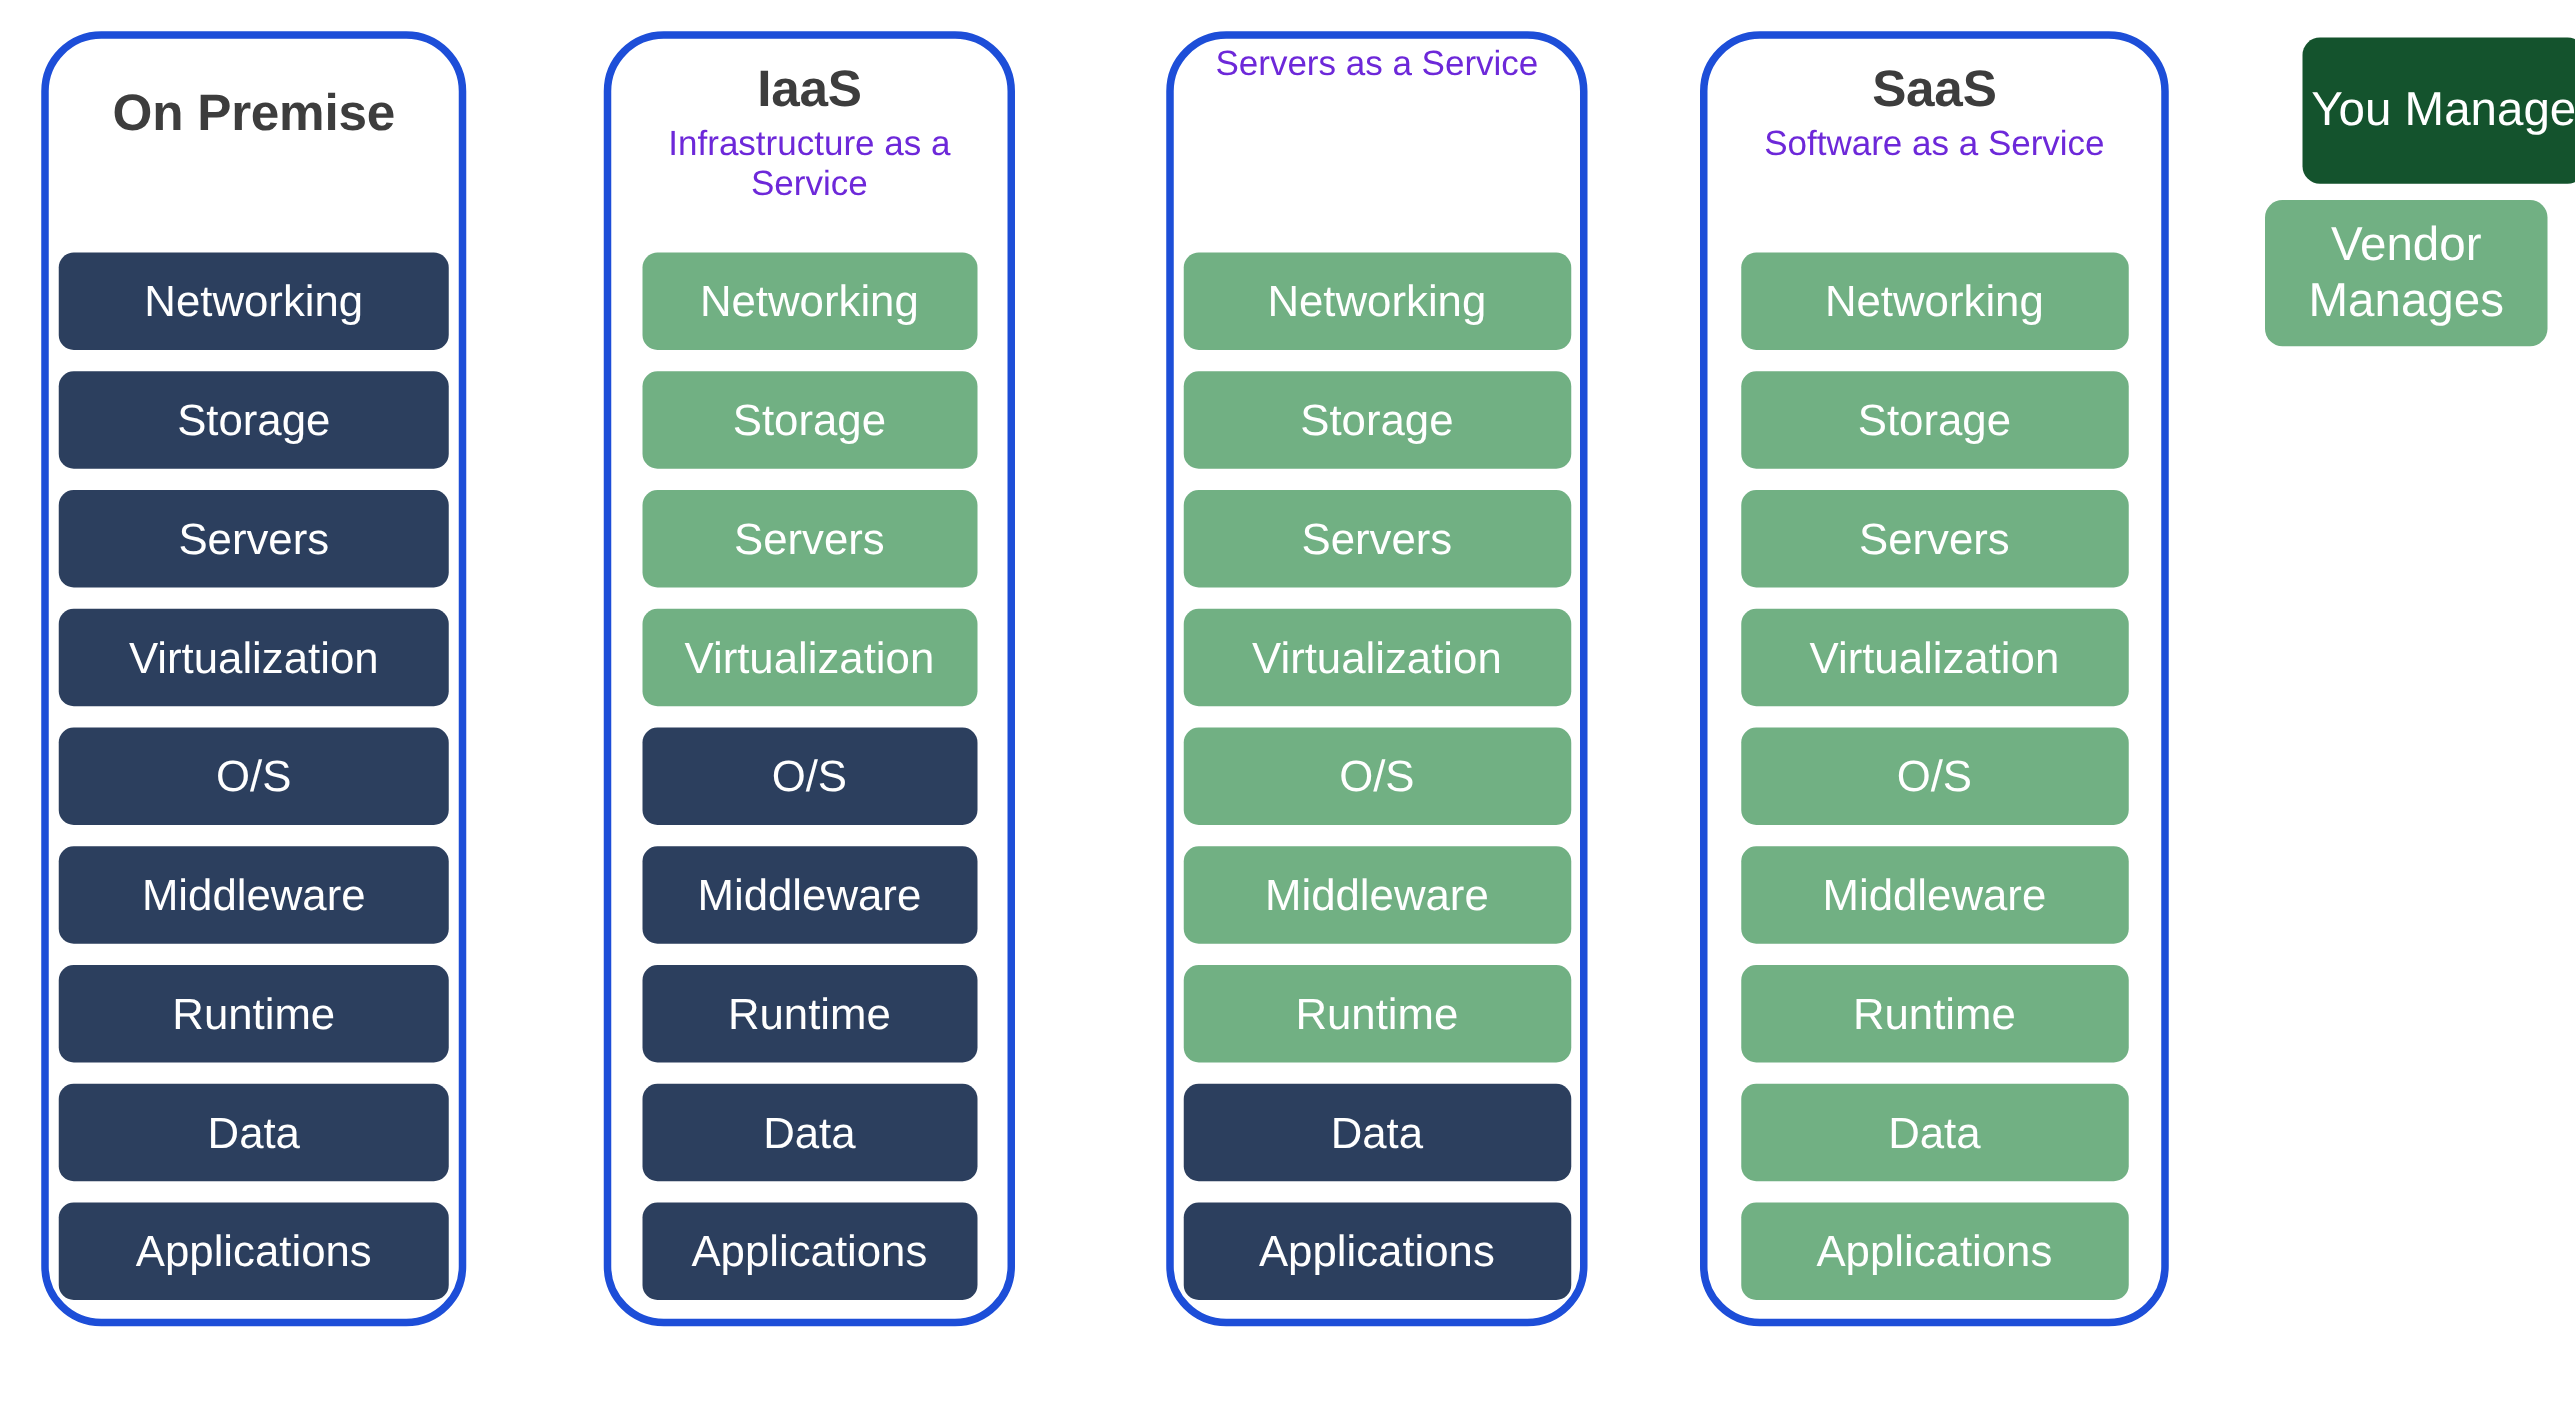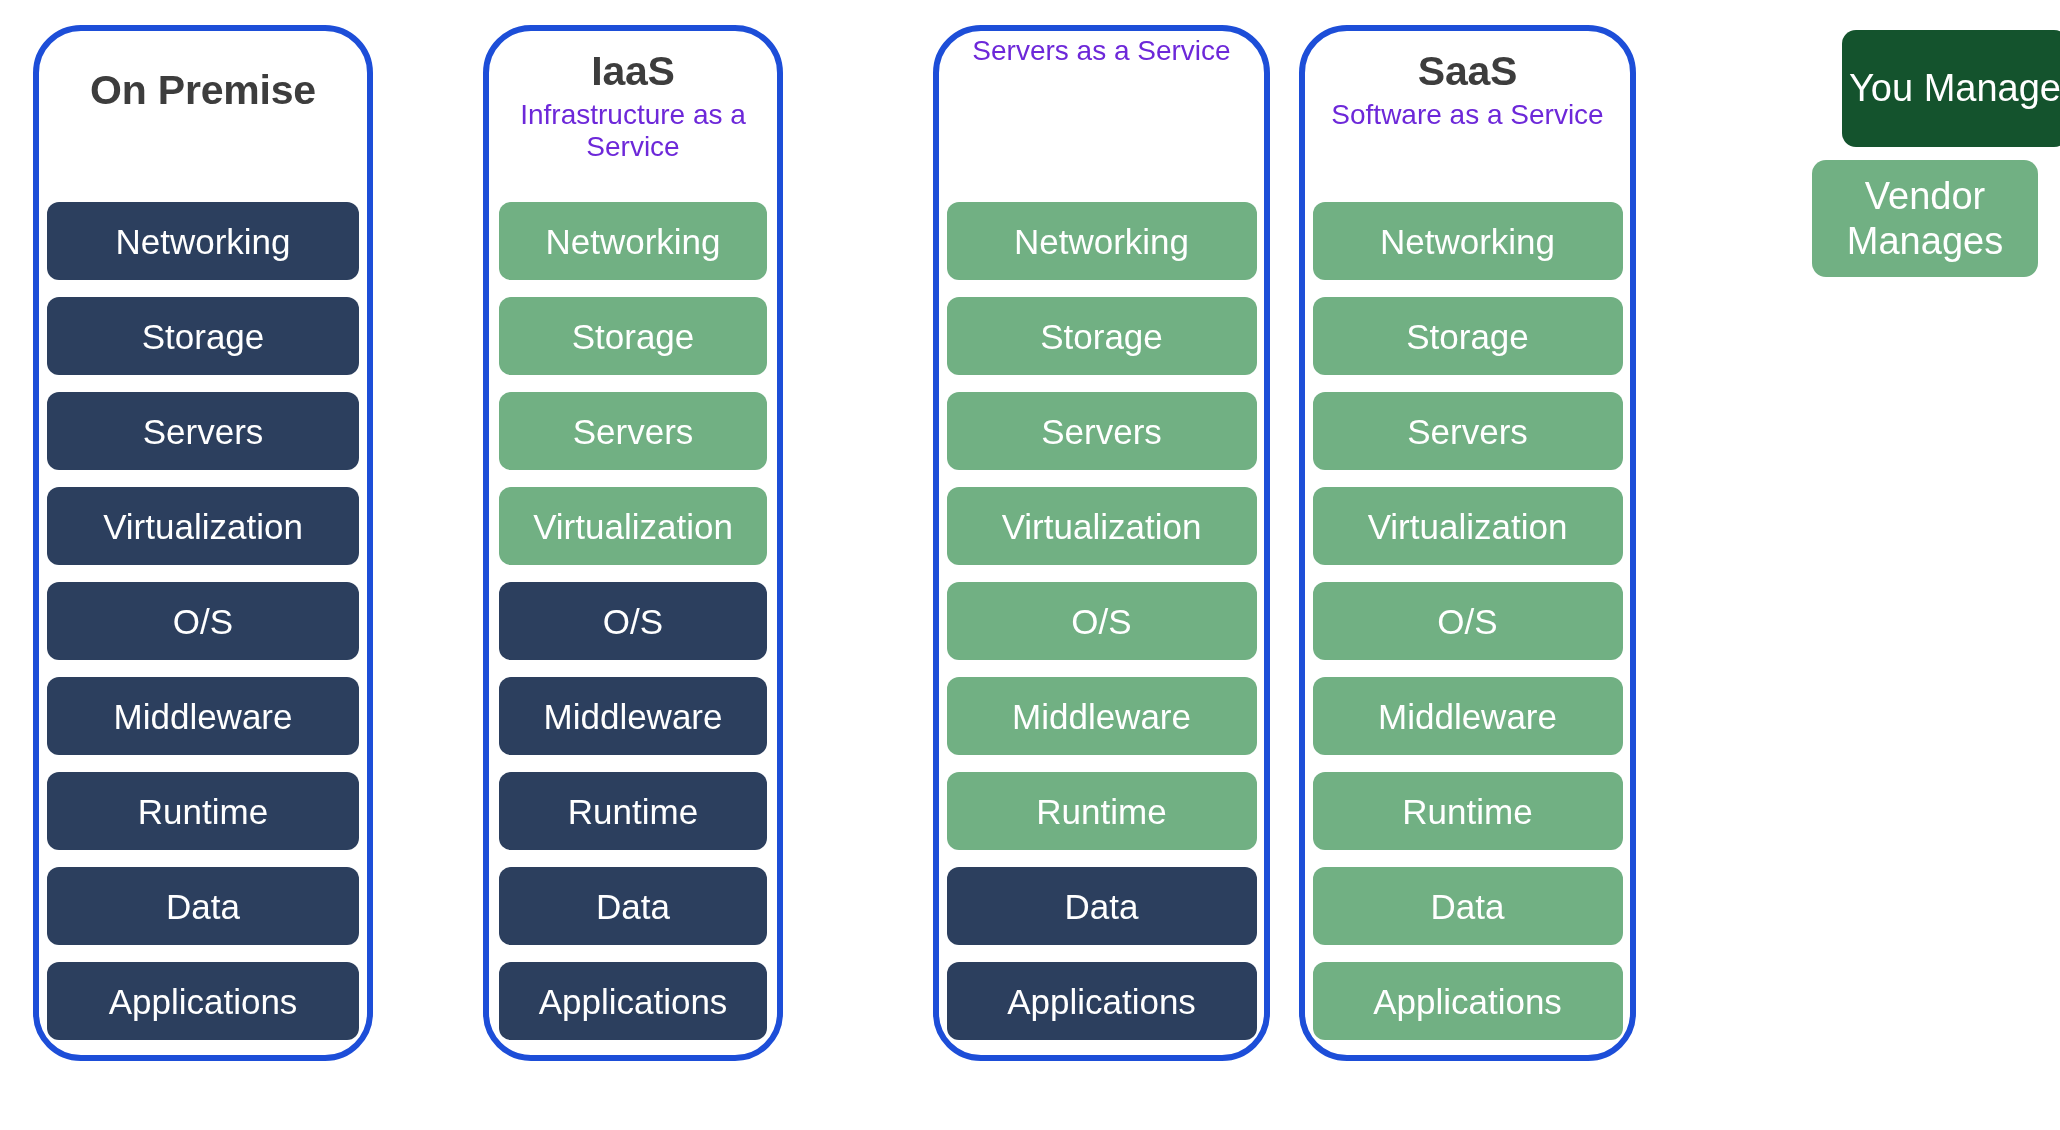--- a/index.html
+++ b/index.html
@@ -30,23 +30,23 @@
     box-sizing: border-box;
     border: 6px solid #1d4ed8;
     border-radius: 48px;
     background: #ffffff;
     display: flex;
     flex-direction: column;
     align-items: center;
   }
 
   .col-1 { left: 33px;   width: 340px; }
-  .col-2 { left: 483px;  width: 300px; align-items: flex-end; }
+  .col-2 { left: 483px;  width: 329px; align-items: flex-end; }
   .col-3 { left: 933px;  width: 337px; }
-  .col-4 { left: 1299px; width: 337px; }
+  .col-4 { left: 1360px; width: 375px; }
 
   .col-header {
     width: 100%;
     box-sizing: border-box;
     padding: 0 6px;
     text-align: center;
     color: #3d3d3d;
   }
 
   .col-title {

